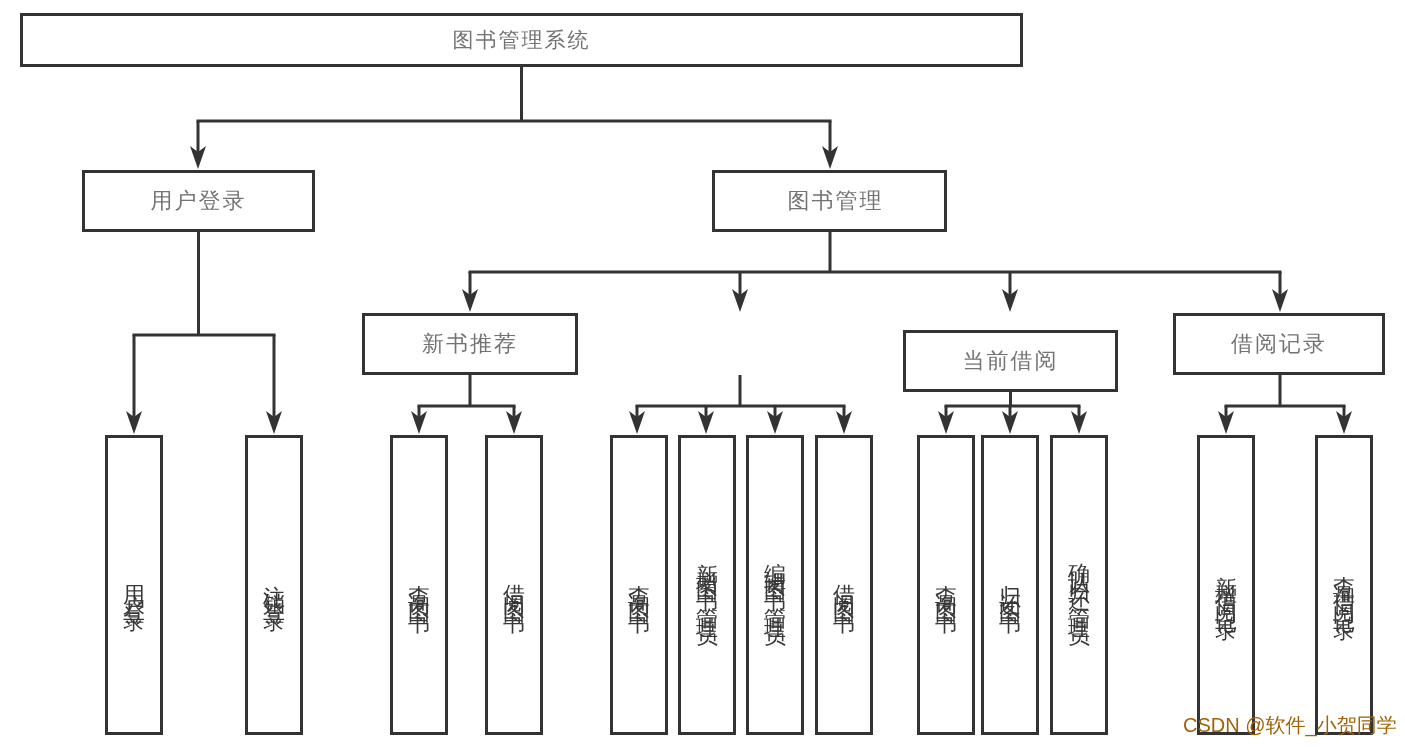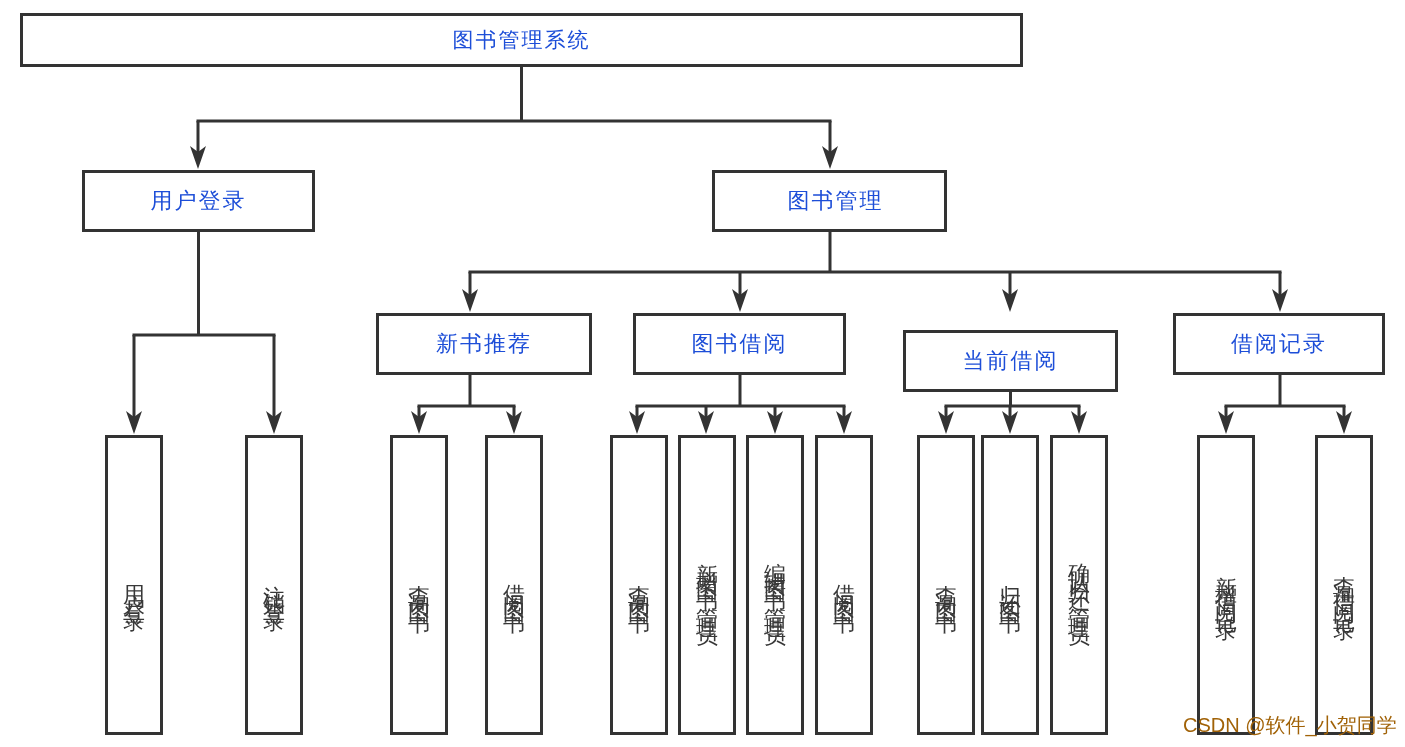--- a/index.html
+++ b/index.html
@@ -23,21 +23,21 @@
     border: 3px solid #333333;
     box-sizing: border-box;
     display: flex;
     align-items: center;
     justify-content: center;
     z-index: 2;
   }
   .h-label {
     font-size: 22px;
     letter-spacing: 2px;
-    color: #1d4ed8;
+    color: #737373;
     white-space: nowrap;
   }
   .root-box .h-label { font-size: 21px; }
   .leaf {
     top: 435px;
     width: 58px;
     height: 300px;
   }
   .v-label {
     writing-mode: vertical-rl;
@@ -122,25 +122,22 @@
     <span class="h-label">图书管理系统</span>
   </div>
 
   <div class="box" style="left:82px; top:170px; width:233px; height:62px;">
     <span class="h-label">用户登录</span>
   </div>
   <div class="box" style="left:712px; top:170px; width:235px; height:62px;padding-left:12px;">
     <span class="h-label">图书管理</span>
   </div>
 
-  <div class="box" style="left:362px; top:313px; width:216px; height:62px;margin-left:14px;">
+  <div class="box" style="left:362px; top:313px; width:216px; height:62px;">
     <span class="h-label">新书推荐</span>
-  </div>
-  <div class="box" style="left:633px; top:313px; width:213px; height:62px;">
-    <span class="h-label">图书借阅</span>
   </div>
   <div class="box" style="left:903px; top:330px; width:215px; height:62px;">
     <span class="h-label">当前借阅</span>
   </div>
   <div class="box" style="left:1173px; top:313px; width:212px; height:62px;">
     <span class="h-label">借阅记录</span>
   </div>
 
   <div class="box leaf" style="left:105px;">
     <span class="v-label">用户登录</span>

